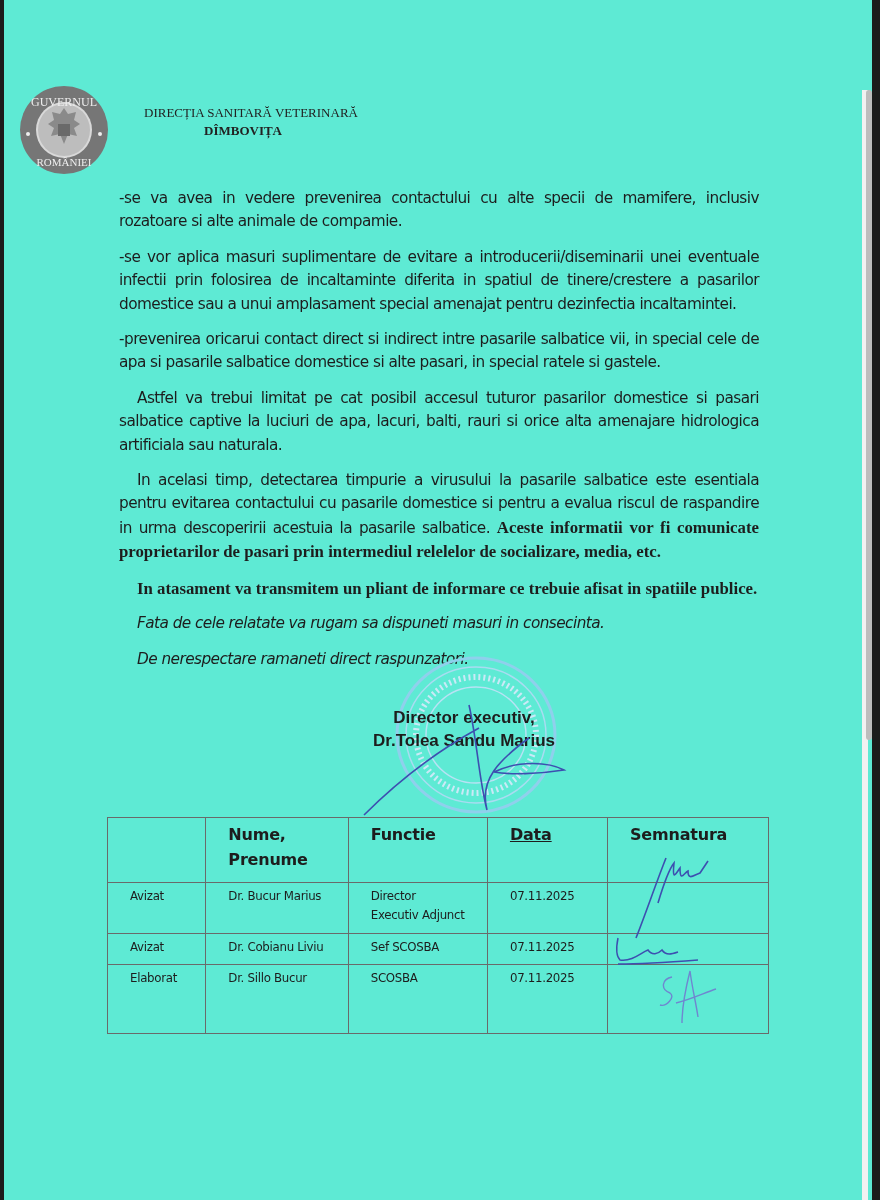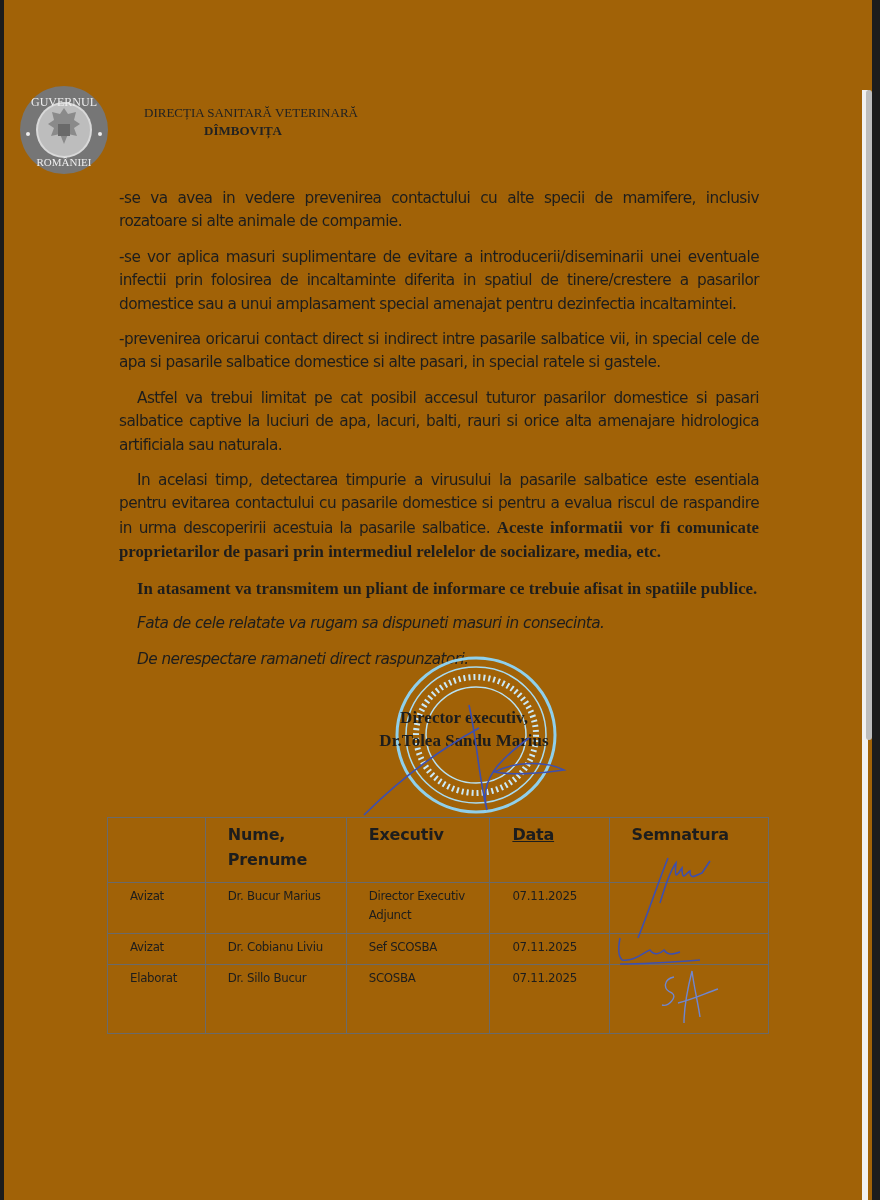--- a/index.html
+++ b/index.html
@@ -3,21 +3,21 @@
 <meta charset="utf-8">
 <style>
   html, body { margin: 0; padding: 0; }
   body {
     width: 880px; height: 1200px; overflow: hidden;
     background: #1c1c1c; position: relative;
     font-family: "Liberation Sans", sans-serif;
   }
   .page {
     position: absolute; left: 4px; top: 0; width: 868px; height: 1200px;
-    background: #a16207;
+    background: #5eead4;
   }
   .scroll-track {
     position: absolute; left: 862px; top: 90px; width: 6px; height: 1110px;
     background: #f1f1f1;
   }
   .scroll-thumb {
     position: absolute; left: 866px; top: 90px; width: 6px; height: 650px;
     background: #bdbdbd; border-radius: 3px;
   }
   .right-edge {
@@ -37,21 +37,21 @@
     letter-spacing: -0.55px;
   }
   .para { margin: 12px; text-align: justify; text-align-last: left; }
   .indent { text-indent: 18px; }
   .bold-serif {
     font-family: "Liberation Serif", serif; font-weight: bold; font-size: 16.8px; letter-spacing: 0;
   }
   .italic { font-style: italic; padding-left: 18px; }
   .sig-block {
     position: absolute; left: 330px; top: 706px; width: 260px; text-align: center;
-    font-family: Liberation Serif, serif; font-weight: bold; font-size: 17px; line-height: 23px; color: #1d1d1d;
+    font-family: Liberation Sans, sans-serif; font-weight: bold; font-size: 17px; line-height: 23px; color: #1d1d1d;
     z-index: 2;
   }
   .stamp {
     position: absolute; left: 390px; top: 655px; width: 165px; height: 160px; z-index: 1;
   }
   .signature-main { position: absolute; left: 355px; top: 700px; width: 230px; height: 120px; z-index: 3; }
   table.approvals {
     position: absolute; left: 103px; top: 817px; width: 662px;
     border-collapse: collapse; font-family: "DejaVu Sans", sans-serif; color: #1d1d1d;
   }
@@ -112,21 +112,21 @@
 
   <svg class="signature-main" viewBox="0 0 230 120">
     <path d="M5 115 C40 80 80 50 120 28 M110 5 C118 40 120 80 128 110 M128 110 C120 80 140 60 170 38 M135 72 C160 60 190 62 205 70 C180 74 150 75 135 72" fill="none" stroke="#3d4fb0" stroke-width="1.6"></path>
   </svg>
 
   <table class="approvals">
     <tbody>
         <tr class="head">
       <td class="c1"></td>
       <td class="c2">Nume, Prenume</td>
-      <td class="c3">Executiv</td>
+      <td class="c3">Functie</td>
       <td class="c4">Data</td>
       <td class="c5">Semnatura</td>
     </tr>
     <tr class="r1">
       <td>Avizat</td>
       <td>Dr. Bucur Marius</td>
       <td>Director Executiv Adjunct</td>
       <td>07.11.2025</td>
       <td class="sig-cell">
         <svg class="sig-svg" style="left:20px;top:-40px;width:100px;height:100px;" viewBox="0 0 100 100">

